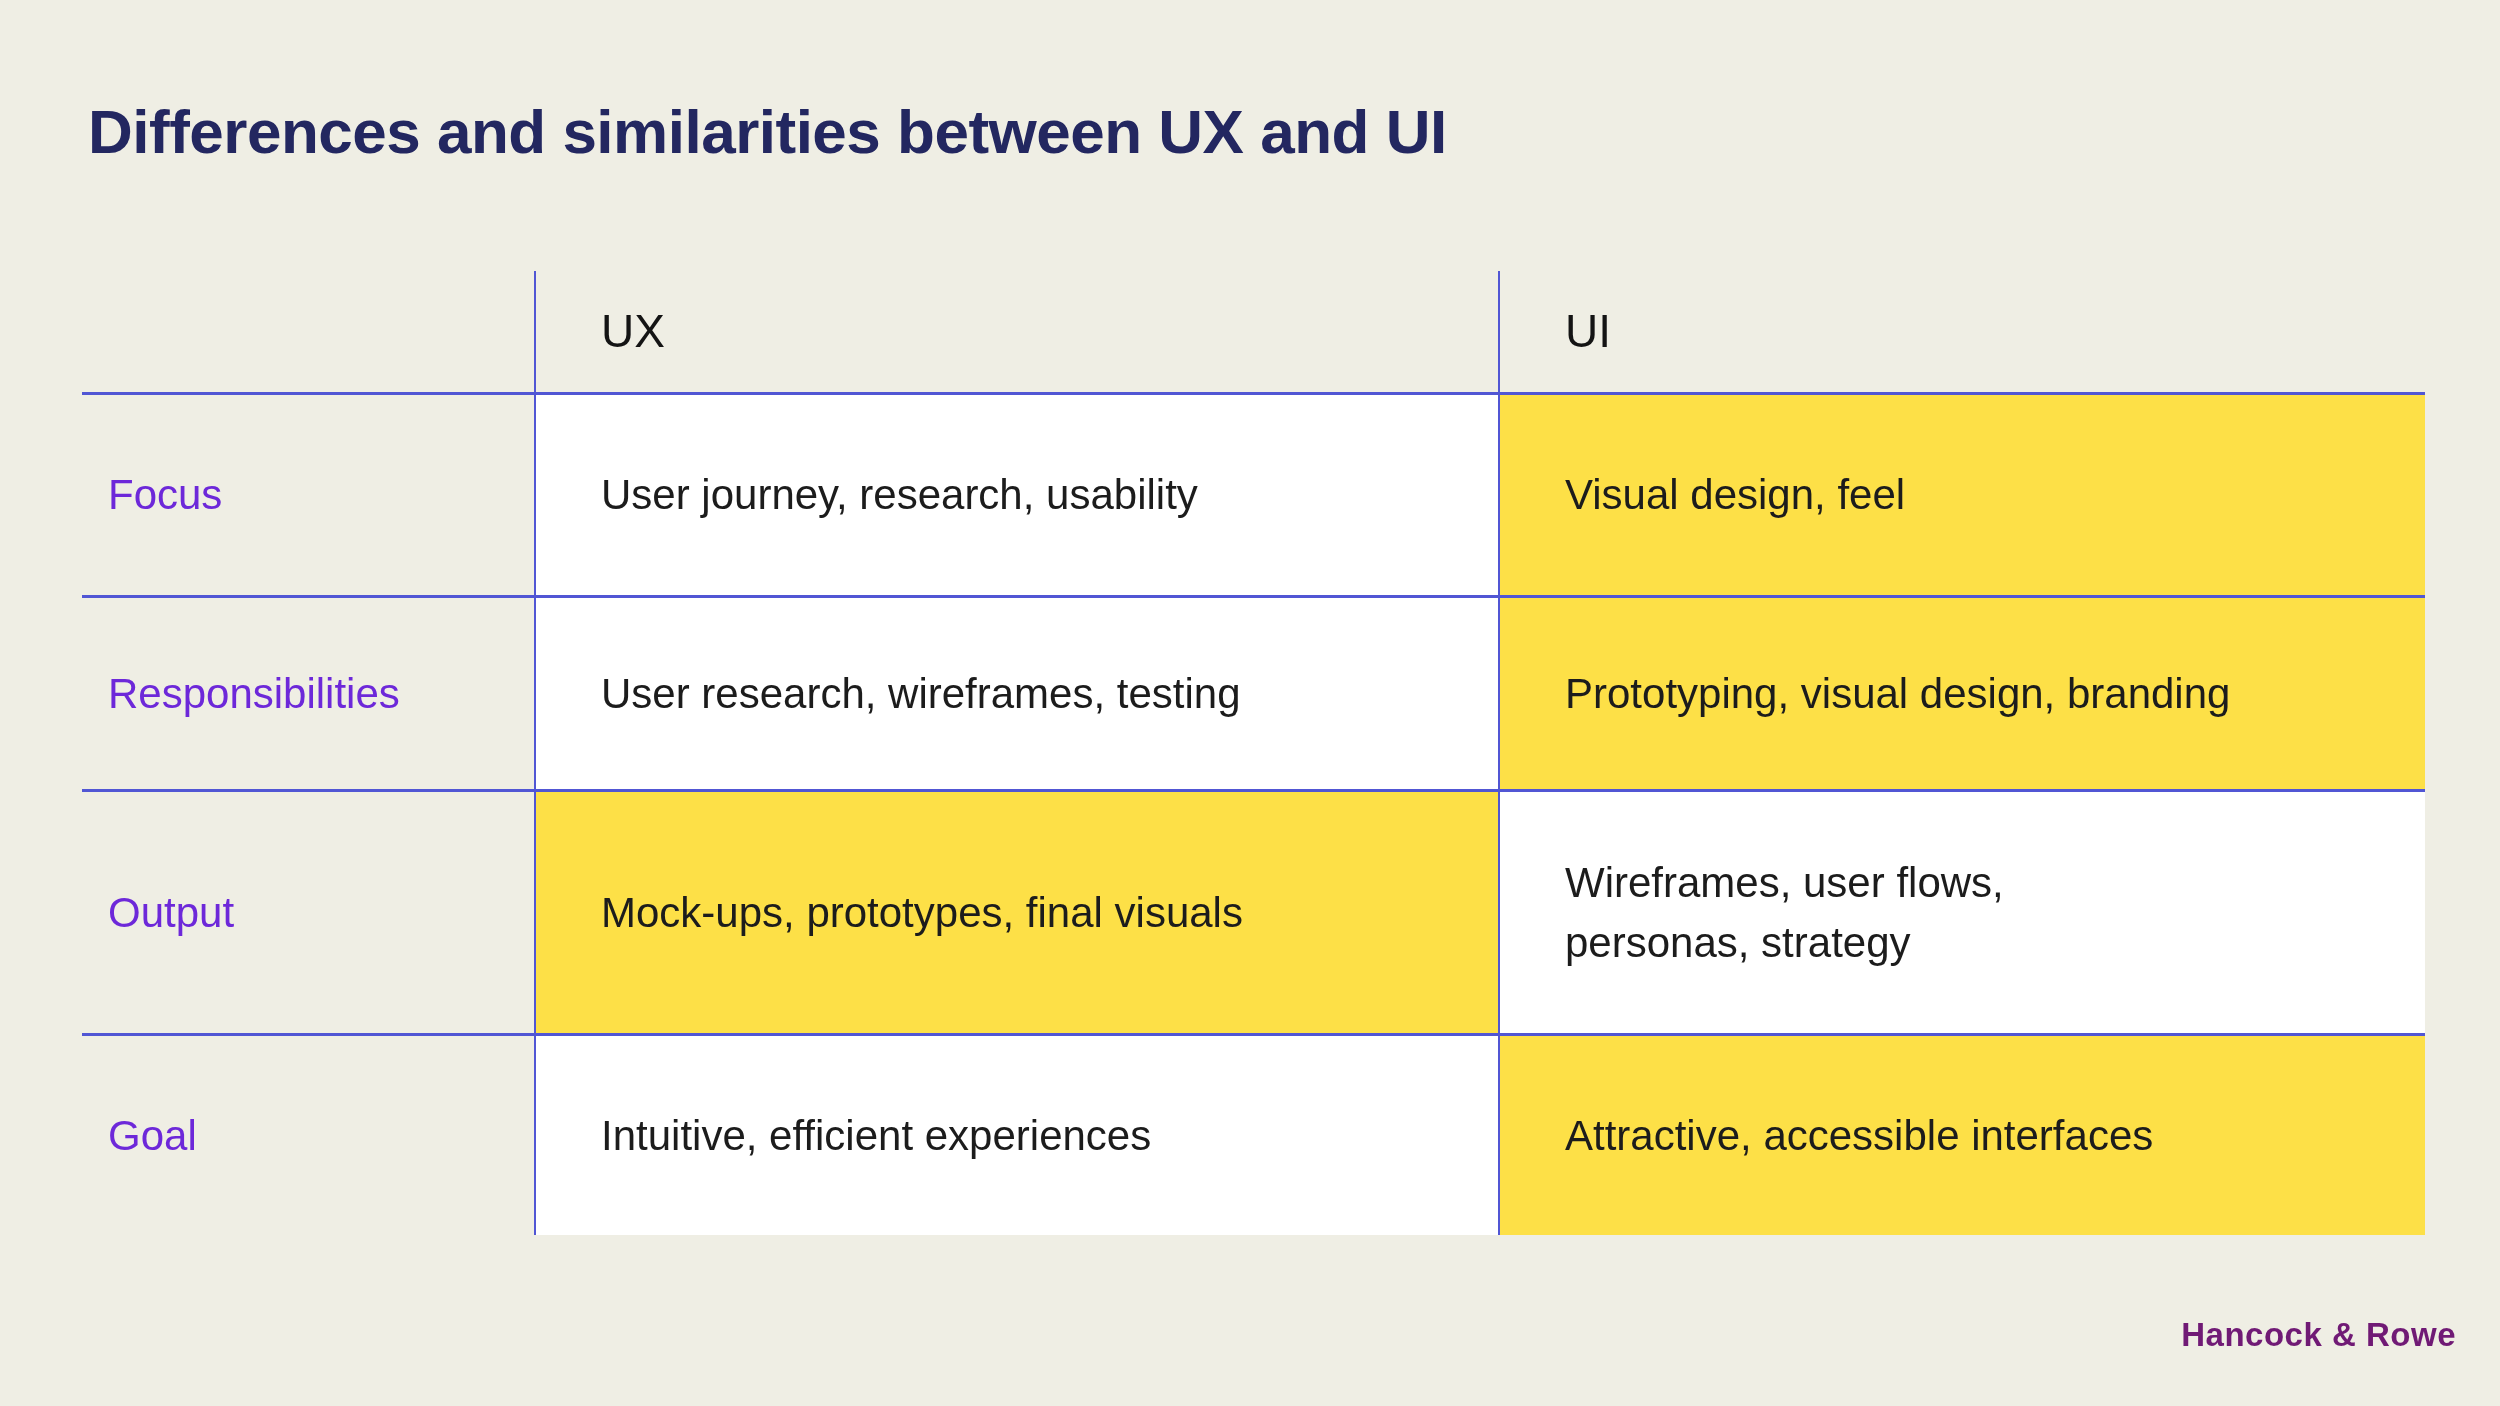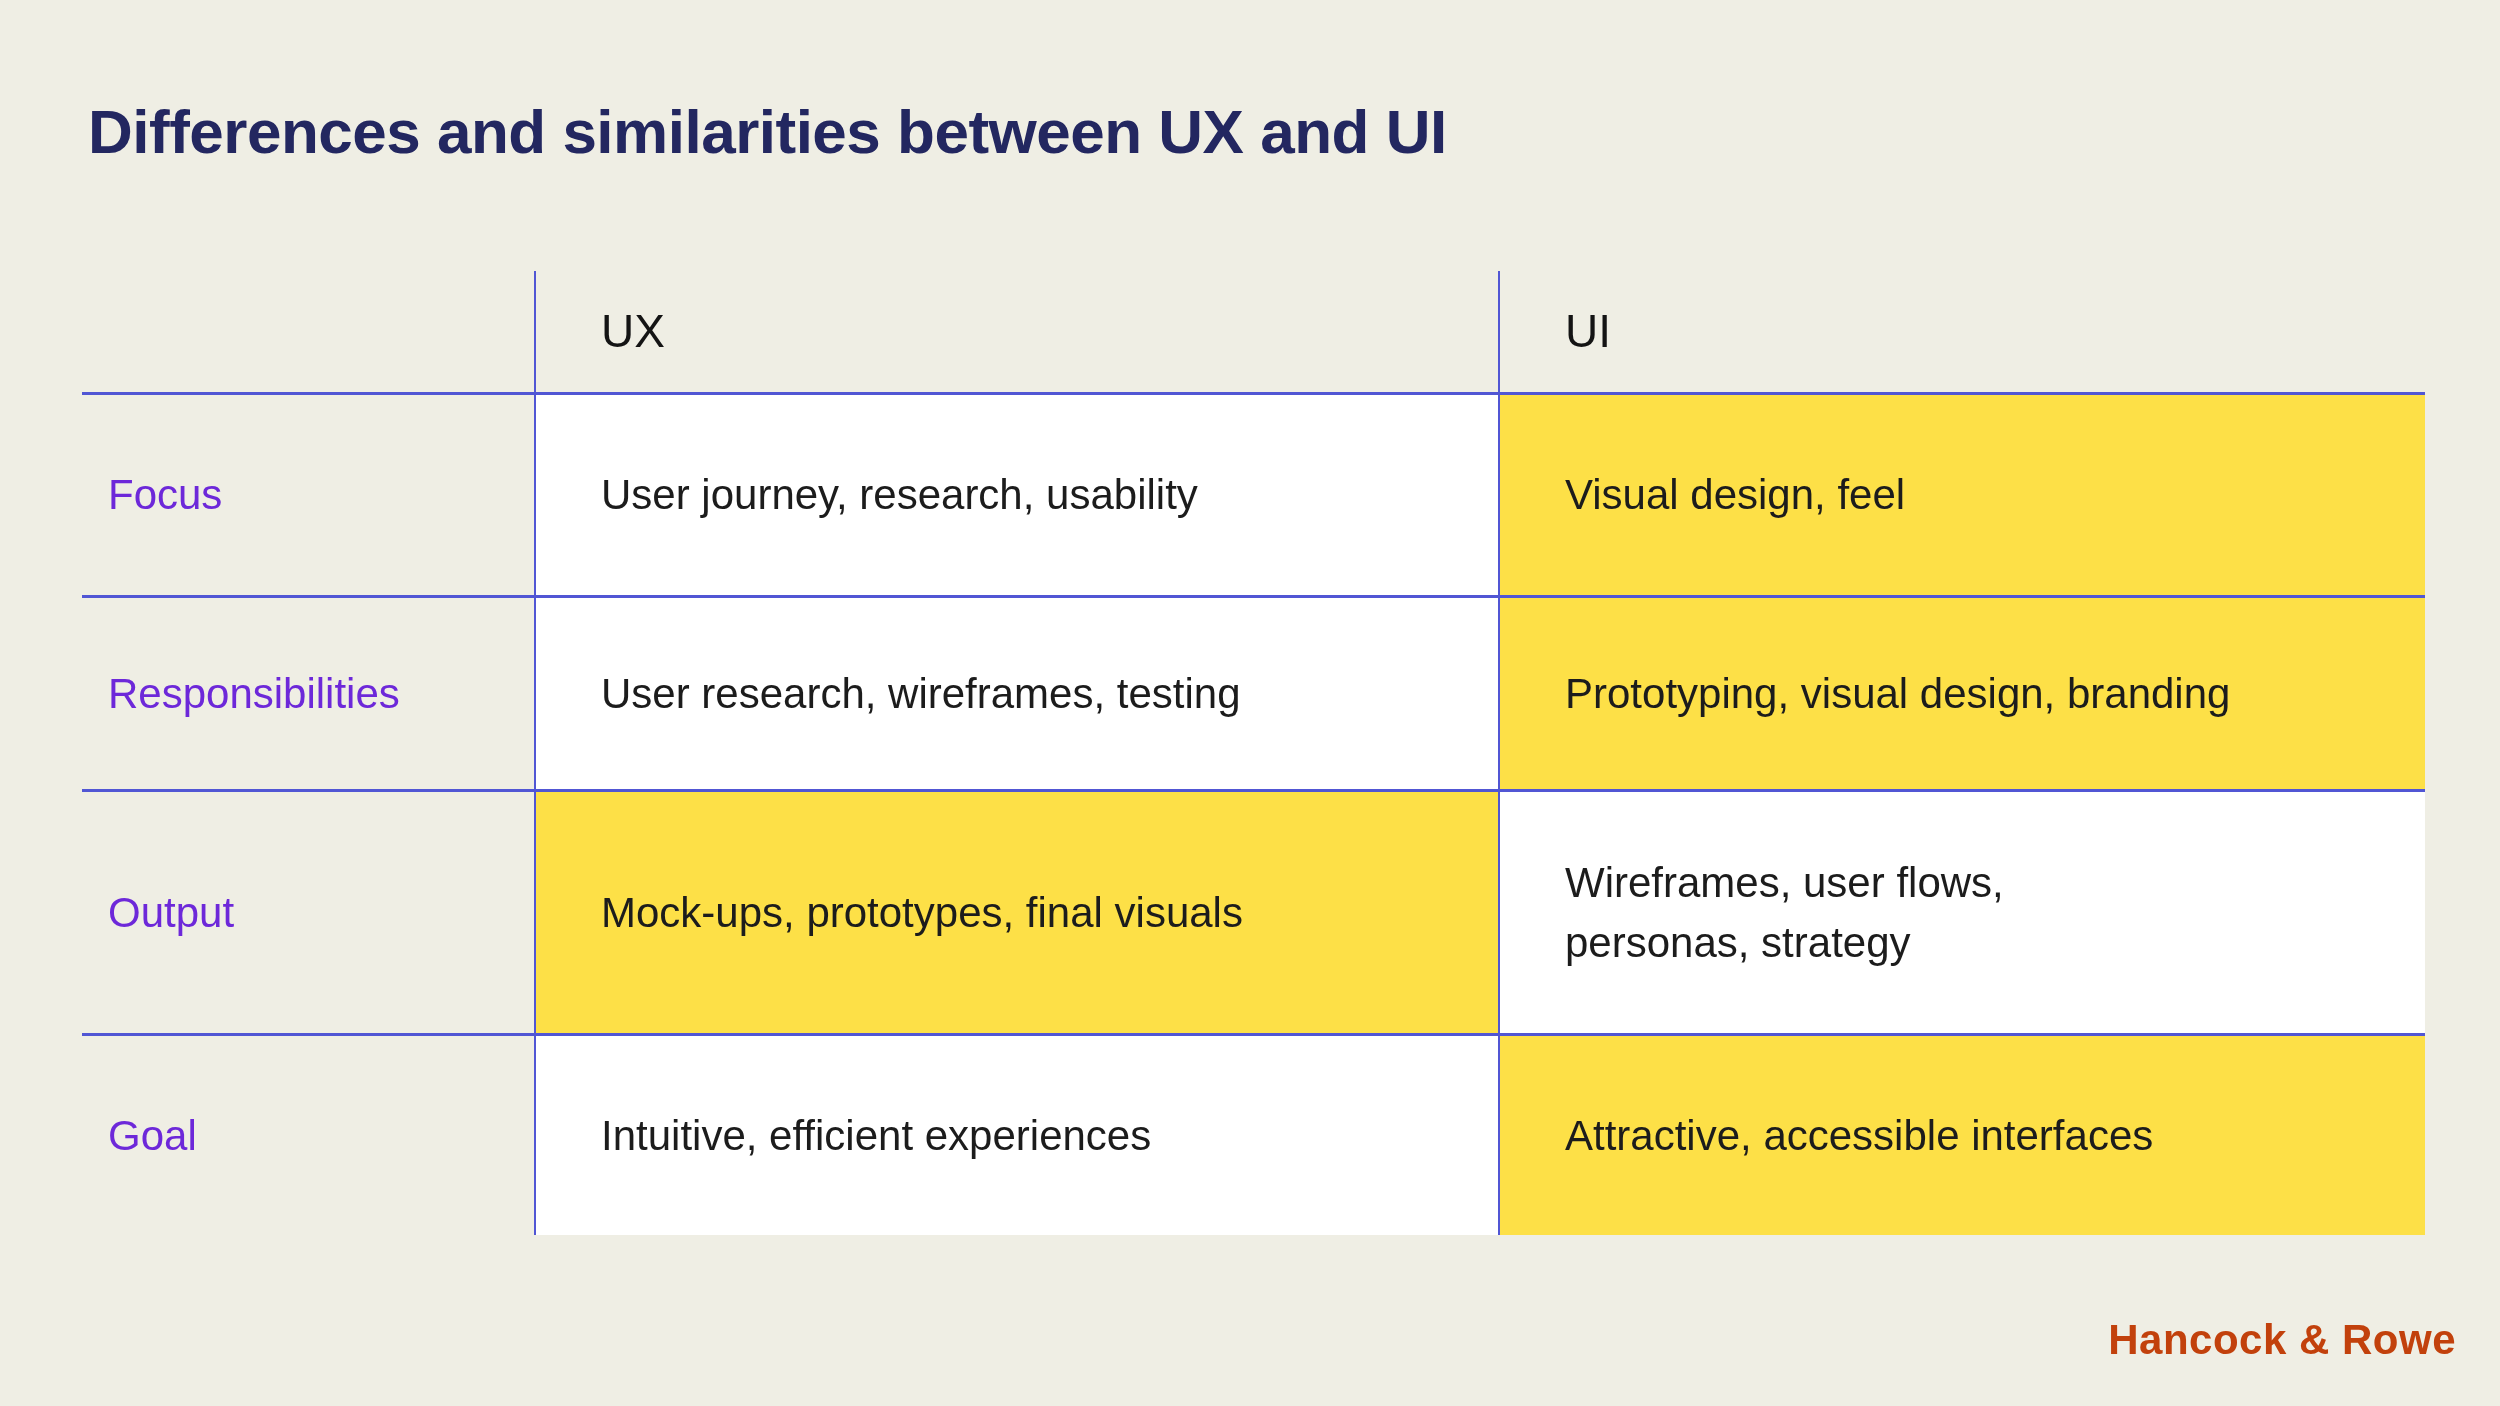--- a/index.html
+++ b/index.html
@@ -66,23 +66,23 @@
   }
   .header-cell {
     background: transparent;
     font-size: 46px;
     color: #141414;
   }
   .brand-footer {
     position: absolute;
     right: 44px;
     top: 1316px;
-    font-size: 42px;
+    font-size: 33px;
     font-weight: 600;
-    color: #c2410c;
+    color: #701a75;
     letter-spacing: 0.5px;
   }
 </style>
 </head>
 <body>
 
 <h1 class="page-title">Differences and similarities between UX and UI</h1>
 
 <div class="comparison-table">
 

